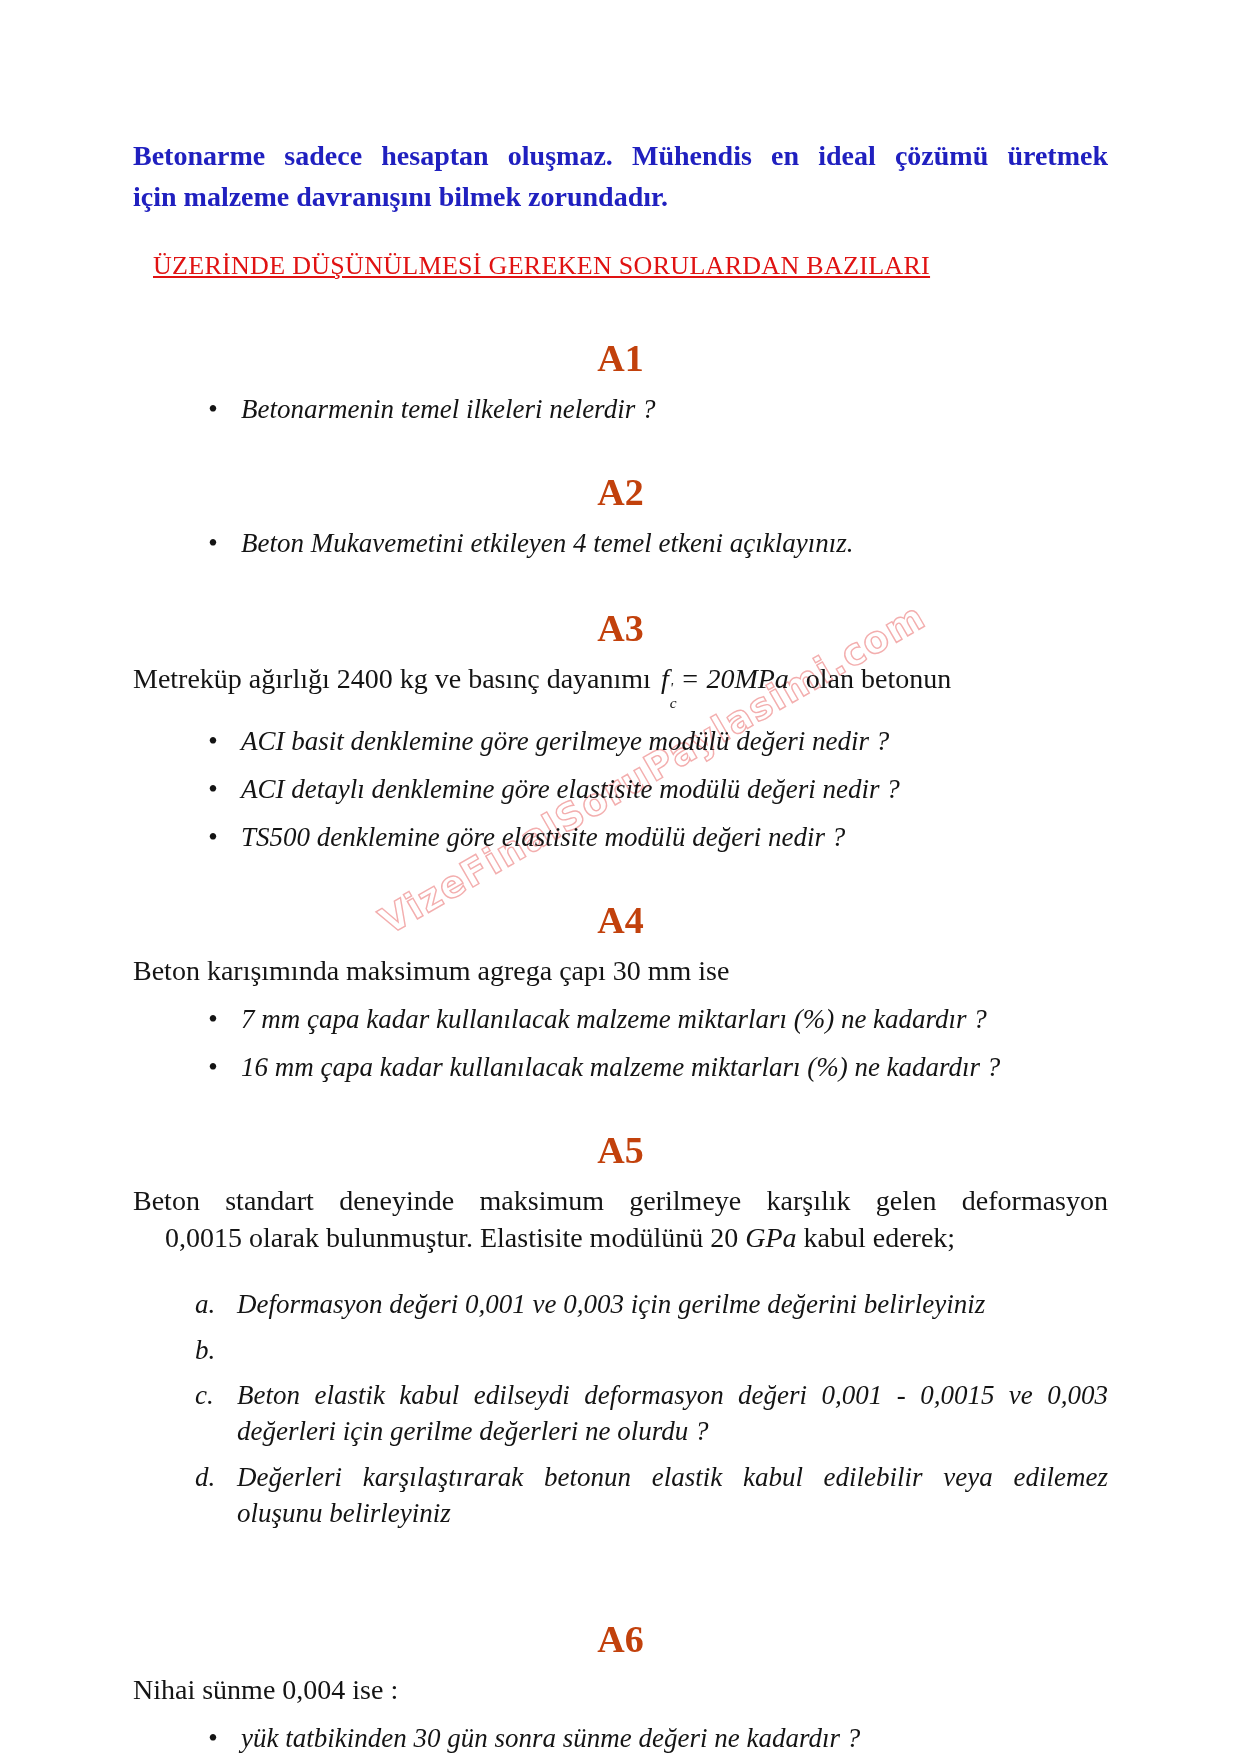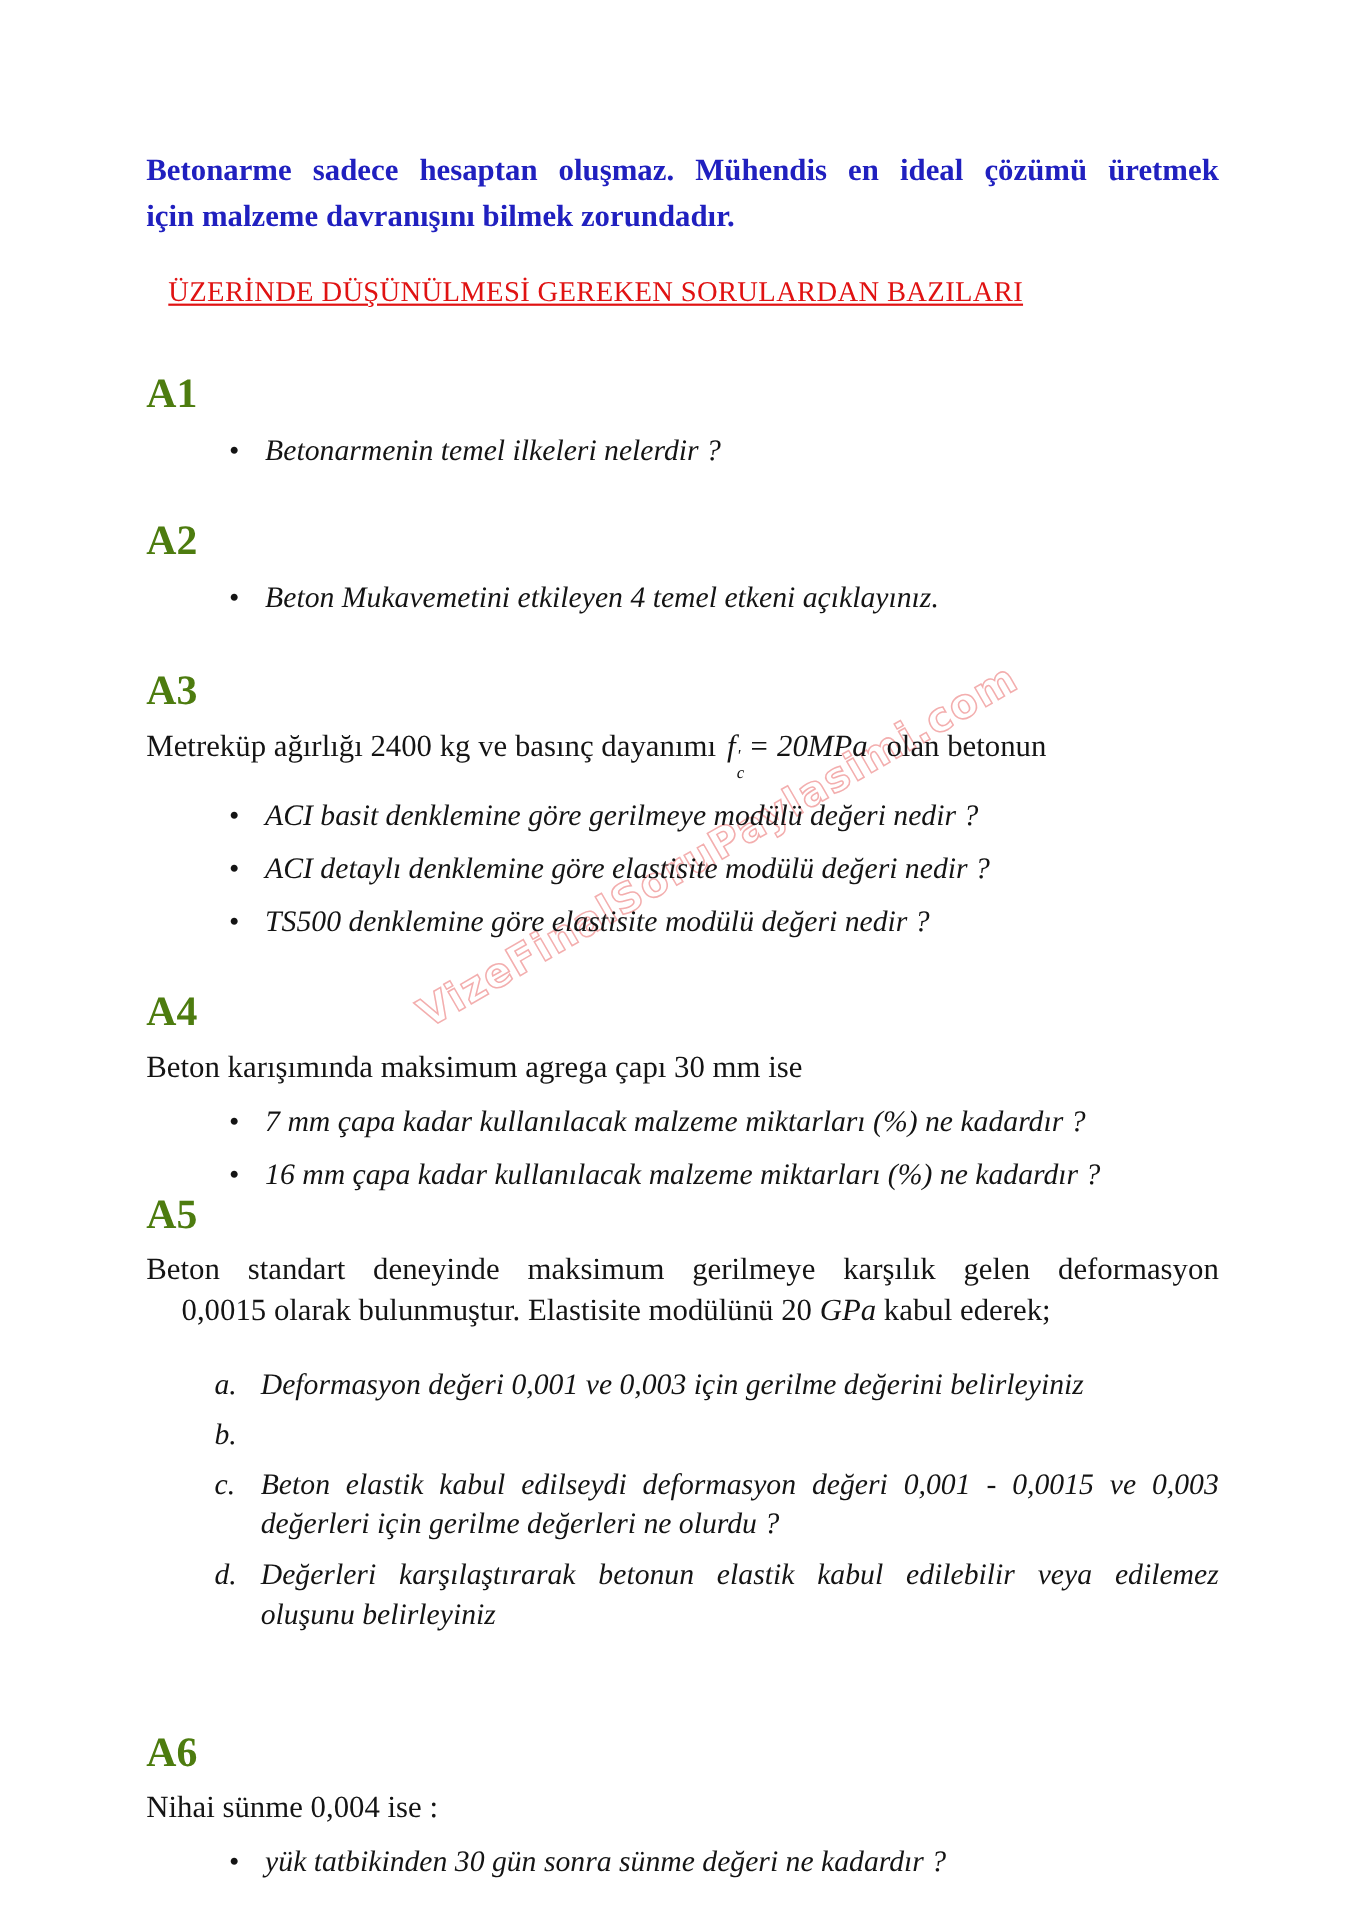--- a/index.html
+++ b/index.html
@@ -41,30 +41,31 @@
   .main-heading {
     margin-top:34px;
     margin-left:20px;
     color:#e01212;
     font-weight:normal;
     font-size:26px;
     text-decoration:underline;
     letter-spacing:.3px;
   }
   .section-label {
-    color:#4d7c0f;
+    color:#c2410c;
     font-weight:bold;
     font-size:38px;
     line-height:1.05;
+    text-align:center;
   }
   .sec-a1 { margin-top:58px; }
   .sec-a2 { margin-top:46px; }
   .sec-a3 { margin-top:48px; }
   .sec-a4 { margin-top:46px; }
-  .sec-a5 { }
+  .sec-a5 { margin-top:46px; }
   .sec-a6 { margin-top:88px; }
   .section-intro {
     font-size:28px;
     margin-top:12px;
     line-height:1.3;
   }
   .hang2 { padding-left:32px; }
   .bullet-row {
     display:flex;
     margin-top:13px;

